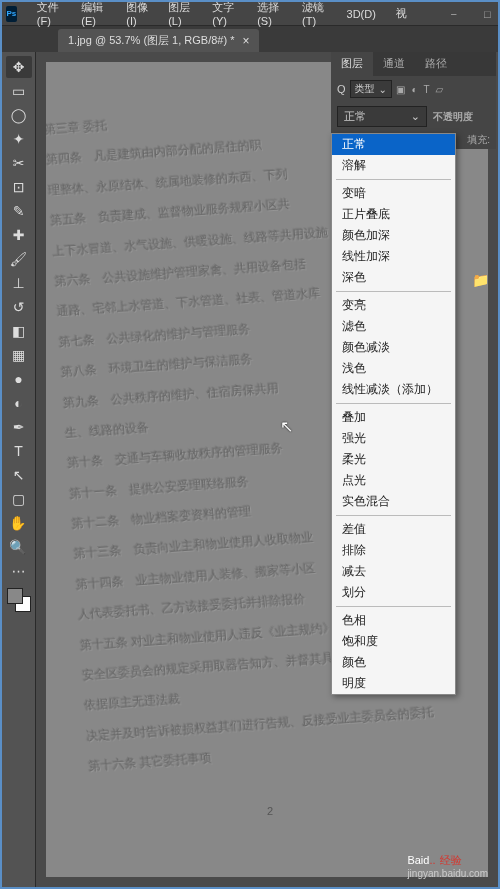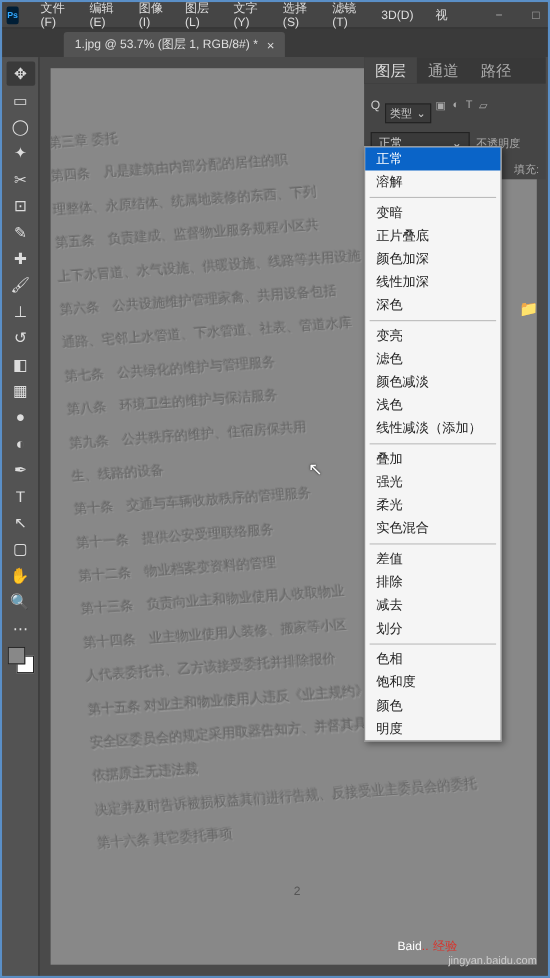--- a/index.html
+++ b/index.html
@@ -136,21 +136,21 @@
       background: #454545;
       z-index: 5;
     }
     .panel-tabs {
       display: flex;
       background: #383838;
       height: 24px;
     }
     .panel-tab {
       padding: 4px 10px;
-      font-size: 14px;
+      font-size: 11px;
       color: #aaa;
     }
     .panel-tab.active {
       background: #454545;
       color: #ddd;
     }
     .panel-filter {
       display: flex;
       align-items: center;
       padding: 4px 6px;
@@ -158,41 +158,40 @@
     }
     .filter-dd {
       background: #3a3a3a;
       border: 1px solid #222;
       color: #ccc;
       padding: 1px 4px;
       font-size: 10px;
       display: flex;
       align-items: center;
       gap: 4px;
-      margin-top: 14px;
     }
     .panel-icons { display: flex; gap: 6px; font-size: 10px; color: #aaa; }
     .blend-row {
       display: flex;
       padding: 4px 6px;
       gap: 6px;
       align-items: center;
     }
     .blend-select {
       background: #3a3a3a;
       border: 1px solid #222;
       padding: 2px 6px;
       font-size: 11px;
       color: #ccc;
       width: 90px;
       display: flex;
       justify-content: space-between;
       align-items: center;
     }
-    .blend-label { font-size: 10px; color: #aaa; }
+    .blend-label { font-size: 10px; color: #aaa; font-weight: bold; }
     .lock-row {
       display: flex;
       padding: 2px 6px;
       gap: 6px;
       font-size: 10px;
       color: #aaa;
       align-items: center;
     }
     .dropdown {
       position: absolute;
@@ -238,21 +237,21 @@
       bottom: 8px;
       z-index: 50;
       text-align: left;
     }
     .wm-logo {
       color: #fff;
       font-size: 15px;
       font-weight: bold;
     }
     .wm-logo span { color: #d9332b; font-size: 11px; font-weight: normal; }
-    .wm-url { color: #ccc; font-size: 10px; margin-left: 46px; }
+    .wm-url { color: #ccc; font-size: 10px; }
     .folder-icon {
       position: absolute;
       right: 8px;
       top: 270px;
       z-index: 6;
       color: #aaa;
       font-size: 14px;
     }
     .page-num {
       position:absolute; bottom:60px; left:50%; color:#555; font-size:11px;
@@ -395,20 +394,21 @@
       <div class="dd-sep"></div>
       <div class="dd-item">变亮</div>
       <div class="dd-item">滤色</div>
       <div class="dd-item">颜色减淡</div>
       <div class="dd-item">浅色</div>
       <div class="dd-item">线性减淡（添加）</div>
       <div class="dd-sep"></div>
       <div class="dd-item">叠加</div>
       <div class="dd-item">强光</div>
       <div class="dd-item">柔光</div>
+      <div class="dd-item">点光</div>
       <div class="dd-item">实色混合</div>
       <div class="dd-sep"></div>
       <div class="dd-item">差值</div>
       <div class="dd-item">排除</div>
       <div class="dd-item">减去</div>
       <div class="dd-item">划分</div>
       <div class="dd-sep"></div>
       <div class="dd-item">色相</div>
       <div class="dd-item">饱和度</div>
       <div class="dd-item">颜色</div>

